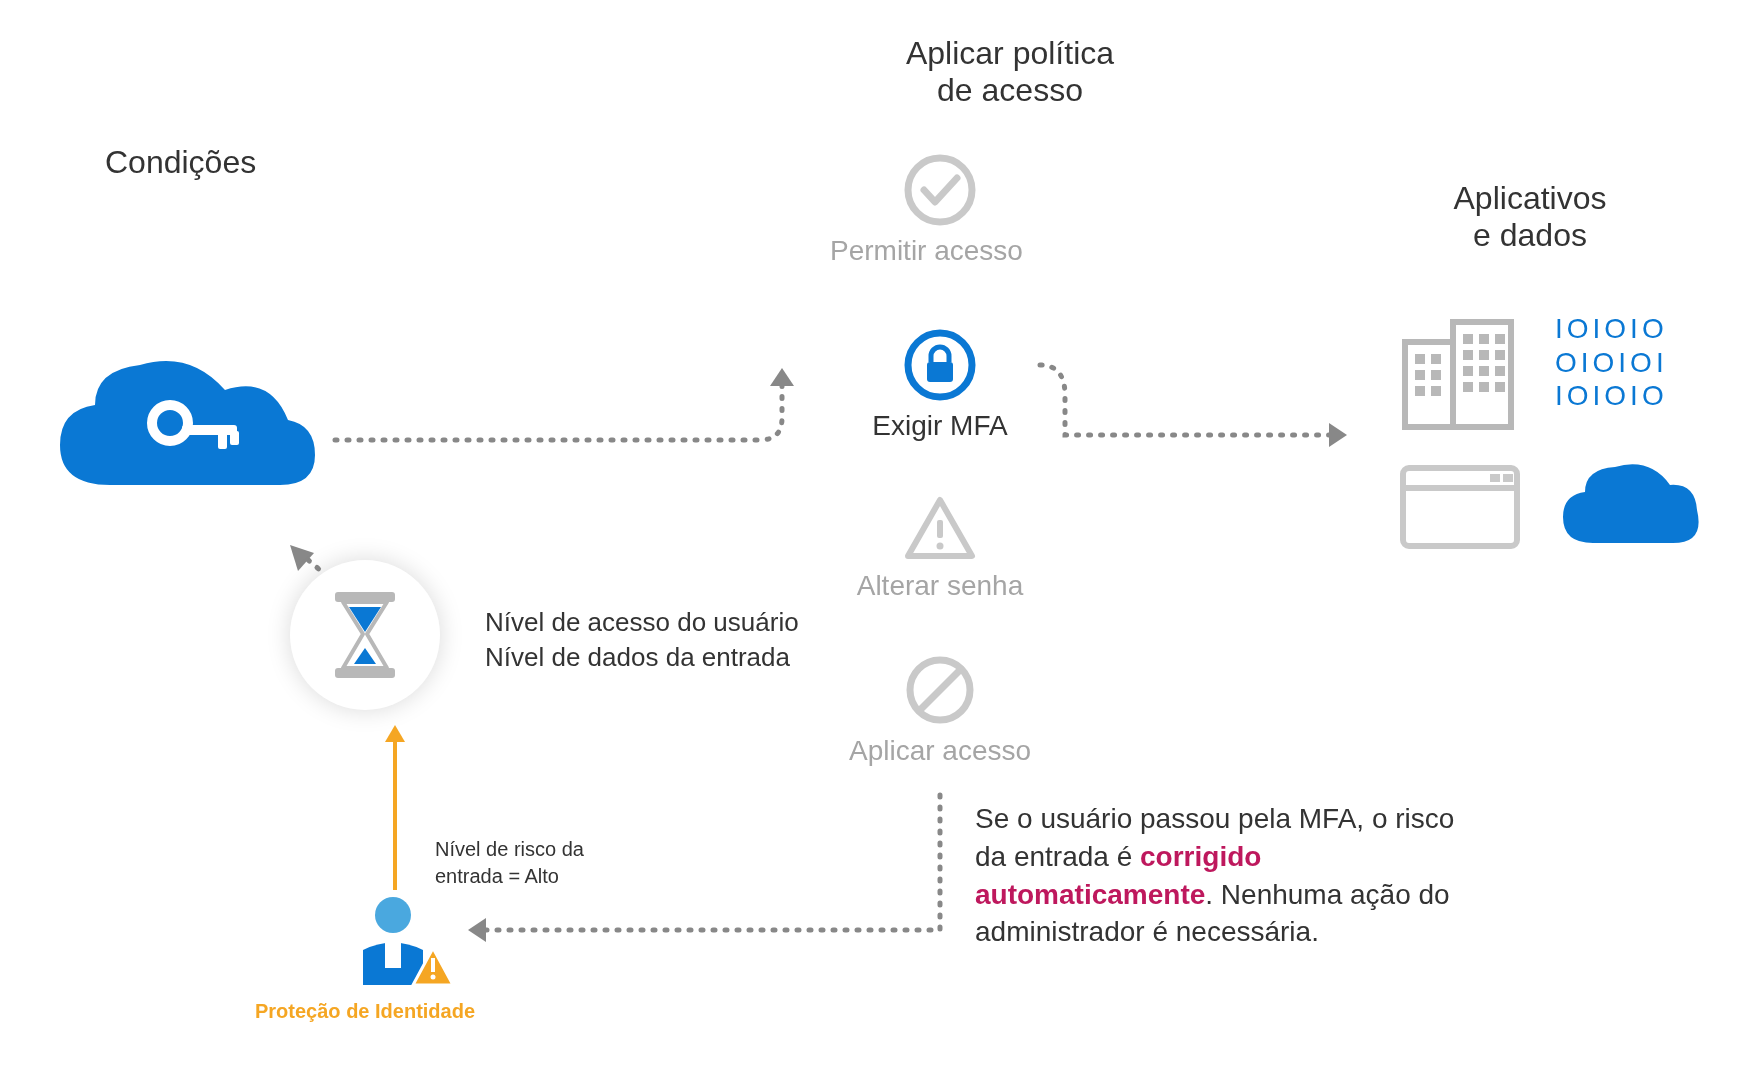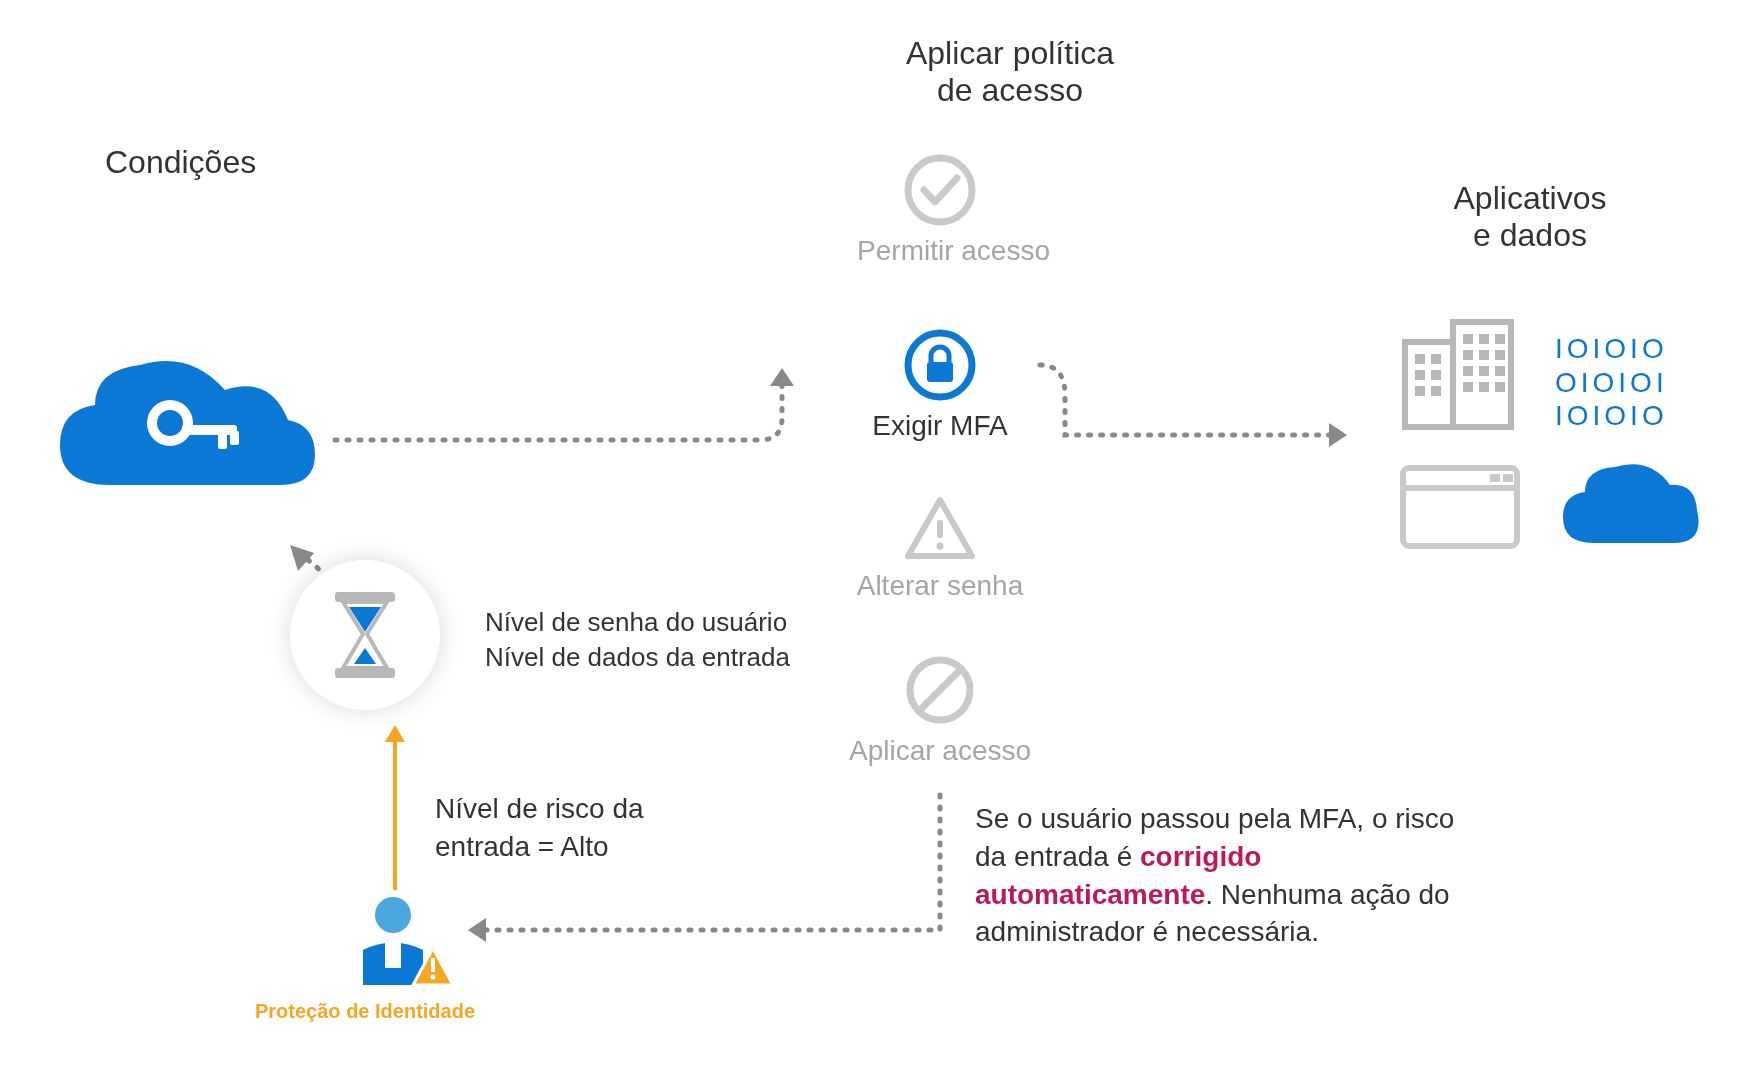--- a/index.html
+++ b/index.html
@@ -6,23 +6,23 @@
   .canvas{position:relative;width:1752px;height:1074px;}
   .abs{position:absolute;}
   .hdr{font-size:32px;color:#333;}
   .sub{font-size:28px;}
   .sub.dim{color:#a5a5a5;}
   .sub.active{color:#333;}
   .explain{font-size:28px;color:#333;line-height:1.35;}
   .orange{color:#be185d;font-weight:600;}
   .idp{color:#f5a623;font-weight:700;font-size:20px;}
   .risklabels{font-size:26px;color:#333;line-height:1.35;}
-  .riskvalue{font-size:28px;color:#333;line-height:1.35;}
+  .riskvalue{font-size:20px;color:#333;line-height:1.35;margin-top:46px;}
   svg.icon{display:block;}
-  .binary{color:#0a78d4;font-family:inherit;font-size:28px;letter-spacing:4px;line-height:1.2;margin-top:20px;}
+  .binary{color:#0a78d4;font-family:inherit;font-size:28px;letter-spacing:4px;line-height:1.2;}
 </style>
 </head>
 <body>
 <div class="canvas">
 
 <div class="abs hdr" style="left:105px;top:100px;margin-top:44px;">Condições</div>
 <div class="abs hdr" style="left:830px;top:35px;text-align:center;width:360px;">
   <span>Aplicar política</span><br>
   <span>de acesso</span>
 </div>
@@ -43,21 +43,21 @@
 
 <svg class="abs" style="left:330px;top:340px;" width="490" height="120">
   <path d="M5 100 L430 100 Q452 100 452 78 L452 40" fill="none" stroke="#888" stroke-width="5" stroke-dasharray="2 10" stroke-linecap="round"></path>
   <path d="M452 28 L440 46 L464 46 Z" fill="#888"></path>
 </svg>
 
 <svg class="abs icon" style="left:900px;top:150px;" width="80" height="80">
   <circle cx="40" cy="40" r="32" fill="none" stroke="#c9c9c9" stroke-width="7"></circle>
   <path d="M24 40 L35 52 L57 28" fill="none" stroke="#c9c9c9" stroke-width="7" stroke-linecap="round" stroke-linejoin="round"></path>
 </svg>
-<div class="abs sub dim" style="left:830px;top:235px;width:220px;text-align:right;">Permitir acesso</div>
+<div class="abs sub dim" style="left:830px;top:235px;width:220px;text-align:left;">Permitir acesso</div>
 
 <svg class="abs icon" style="left:900px;top:325px;" width="80" height="80">
   <circle cx="40" cy="40" r="32" fill="none" stroke="#0a78d4" stroke-width="7"></circle>
   <rect x="27" y="37" width="26" height="20" rx="3" fill="#0a78d4"></rect>
   <path d="M31 37 v-6 a9 9 0 0 1 18 0 v6" fill="none" stroke="#0a78d4" stroke-width="5"></path>
 </svg>
 <div class="abs sub active" style="left:830px;top:410px;width:220px;text-align:center;font-weight:400;">Exigir MFA</div>
 
 <svg class="abs icon" style="left:900px;top:490px;" width="80" height="80">
   <path d="M40 10 L72 66 L8 66 Z" fill="none" stroke="#c9c9c9" stroke-width="6" stroke-linejoin="round"></path>
@@ -122,21 +122,21 @@
 <div class="abs" style="left:290px;top:560px;width:150px;height:150px;border-radius:50%;background:#fff;box-shadow:0 0 25px rgba(0,0,0,0.15);"></div>
 <svg class="abs icon" style="left:330px;top:590px;" width="70" height="90">
   <rect x="5" y="2" width="60" height="10" rx="3" fill="#b8b8b8"></rect>
   <rect x="5" y="78" width="60" height="10" rx="3" fill="#b8b8b8"></rect>
   <path d="M13 12 L57 12 L37 44 L57 78 L13 78 L33 44 Z" fill="none" stroke="#b8b8b8" stroke-width="4" stroke-linejoin="round"></path>
   <path d="M19 17 L51 17 L35 42 Z" fill="#0a78d4"></path>
   <path d="M24 74 L46 74 L35 58 Z" fill="#0a78d4"></path>
 </svg>
 
 <div class="abs risklabels" style="left:485px;top:605px;">
-  <span>Nível de senha do usuário</span><br>
+  <span>Nível de acesso do usuário</span><br>
   <span>Nível de dados da entrada</span>
 </div>
 
 <div class="abs riskvalue" style="left:435px;top:790px;">
   <span>Nível de risco da</span><br>
   <span>entrada = Alto</span>
 </div>
 
 <svg class="abs" style="left:380px;top:720px;" width="30" height="180">
   <line x1="15" y1="170" x2="15" y2="15" stroke="#f5a623" stroke-width="4"></line>

